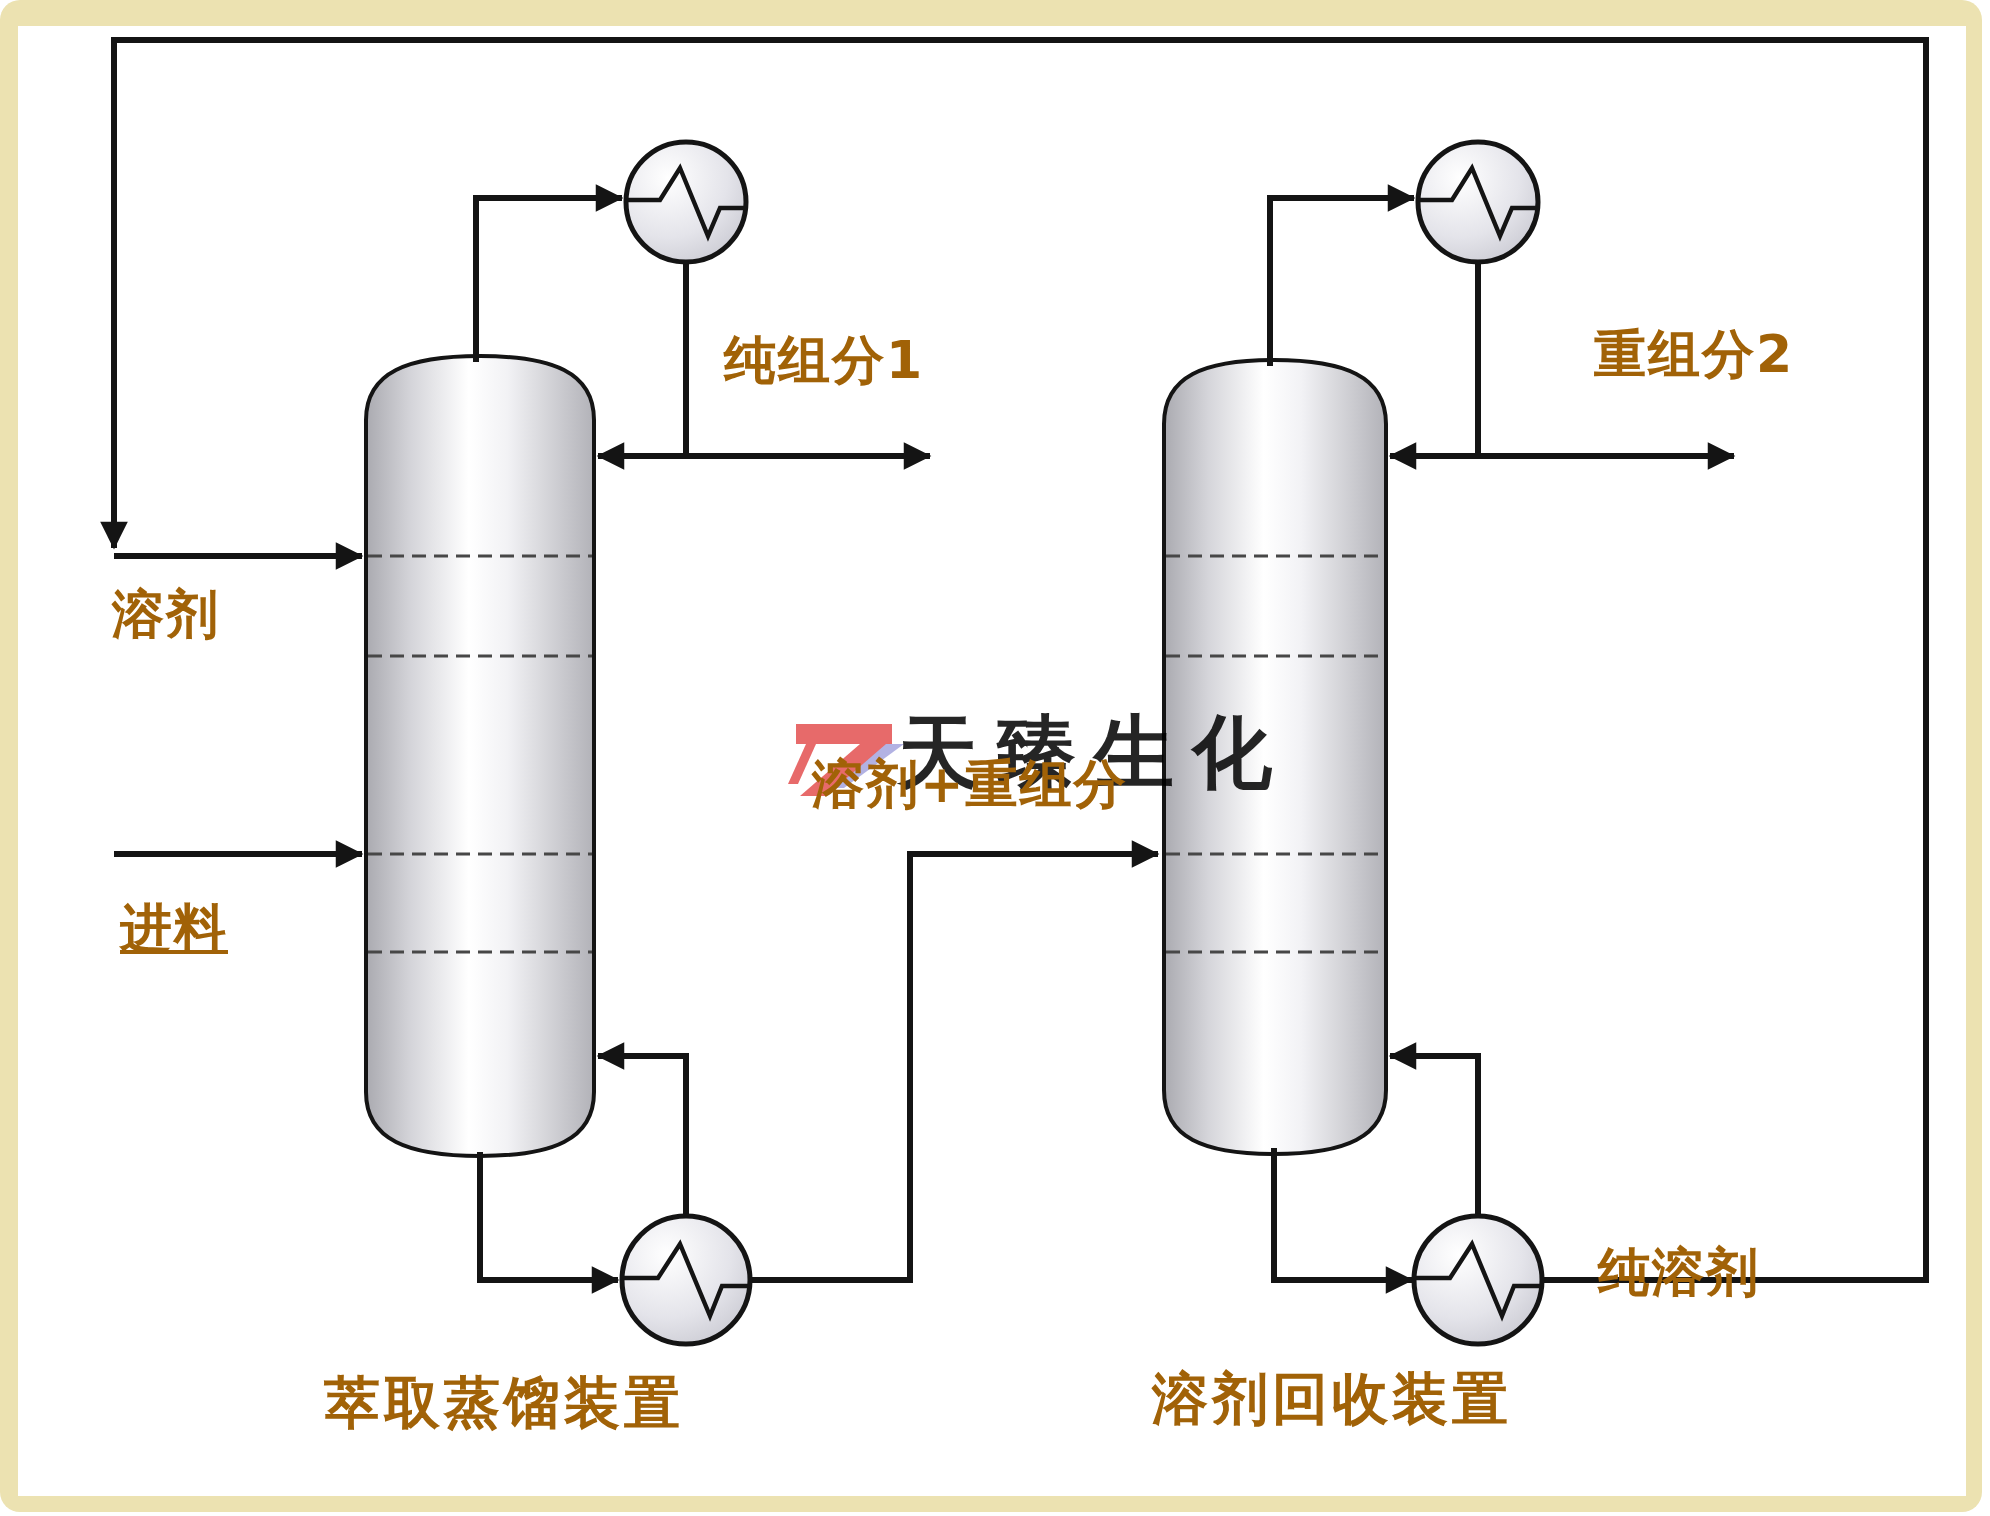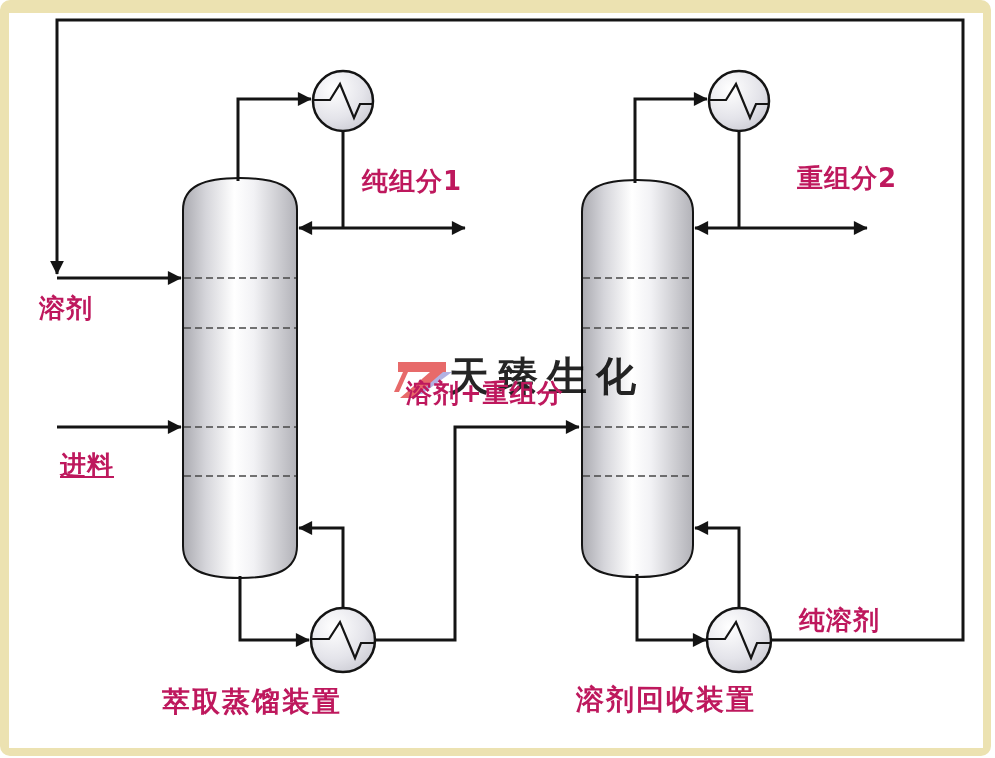--- a/index.html
+++ b/index.html
@@ -1,21 +1,21 @@
 <!DOCTYPE html>
 <html><head>
 <meta charset="utf-8">
 <style>
   html,body{margin:0;padding:0;background:#ffffff;}
   body{font-family:"DejaVu Sans","Liberation Sans",sans-serif;}
   .stage{position:relative;width:995px;height:758px;background:#ffffff;overflow:hidden;}
   .frame{position:absolute;left:0;top:0;width:991px;height:756px;background:#ece2b1;border-radius:10px;}
   .canvas{position:absolute;left:9px;top:13px;width:974px;height:735px;background:#ffffff;}
   svg.diagram{position:absolute;left:0;top:0;}
-  .lbl{position:absolute;color:#be185d;font-weight:bold;white-space:nowrap;letter-spacing:1px;line-height:1.1;}
+  .lbl{position:absolute;color:#a16207;font-weight:bold;white-space:nowrap;letter-spacing:1px;line-height:1.1;}
   .lbl-26{font-size:26px;}
   .lbl-28{font-size:28px;letter-spacing:2px;}
   .watermark-text{position:absolute;left:449px;top:349px;font-size:40px;font-weight:bold;
      color:#000000;letter-spacing:9px;opacity:0.85;white-space:nowrap;}
 </style>
 </head>
 <body>
 
 <div class="stage">
   <div class="frame"></div>
@@ -100,22 +100,22 @@
     <g opacity="0.8">
       <polygon points="440,372 452,372 422,394 410,394" fill="#a0a0dd"></polygon>
       <polygon points="398,362 446,362 446,372 398,372" fill="#e24545"></polygon>
       <polygon points="430,372 443,372 413,398 400,398" fill="#e24545"></polygon>
       <polygon points="403,372 408,372 399,392 394,392" fill="#e24545"></polygon>
     </g>
   </svg>
 
   <div class="watermark-text">天臻生化</div>
 
-  <div class="lbl lbl-26" style="left:39px;top:294px;">溶剂</div>
+  <div class="lbl lbl-26" style="left:56px;top:294px;">溶剂</div>
   <div class="lbl lbl-26" style="left:60px;top:451px;text-decoration:underline;">进料</div>
   <div class="lbl lbl-26" style="left:362px;top:167px;">纯组分1</div>
   <div class="lbl lbl-26" style="left:797px;top:164px;">重组分2</div>
   <div class="lbl lbl-26" style="left:406px;top:367px;margin-top:12px;">溶剂+重组分</div>
-  <div class="lbl lbl-26" style="left:799px;top:606px;">纯溶剂</div>
+  <div class="lbl lbl-26" style="left:799px;top:623px;">纯溶剂</div>
 
   <div class="lbl lbl-28" style="left:576px;top:685px;">溶剂回收装置</div>
   <div class="lbl lbl-28" style="left:162px;top:687px;">萃取蒸馏装置</div>
 </div>
 
 </body></html>

